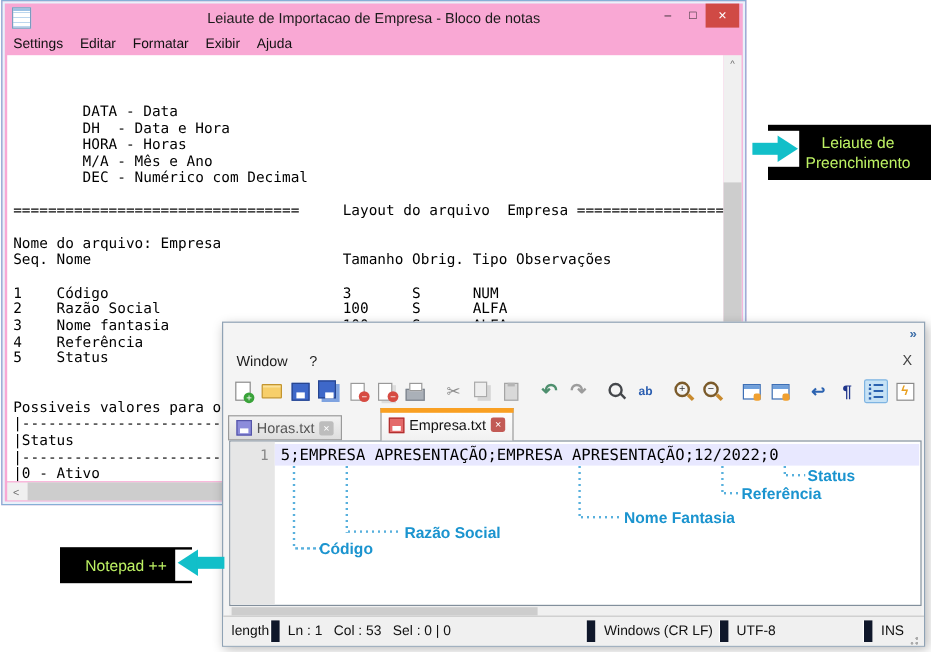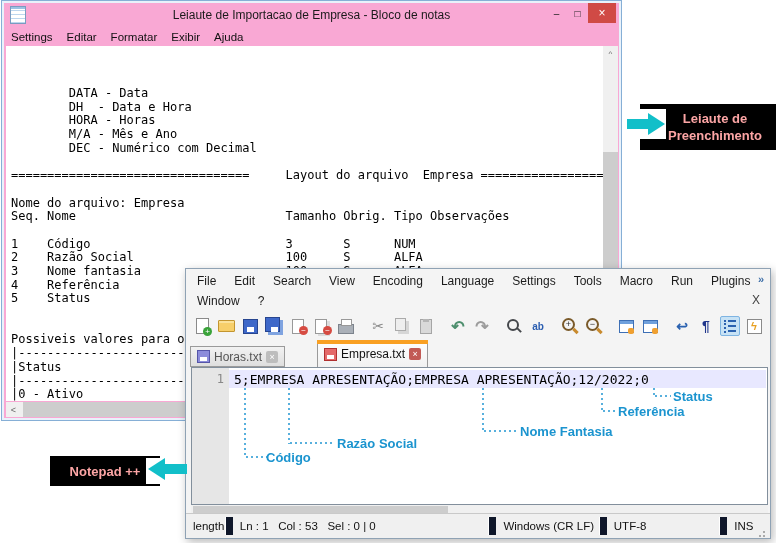--- a/index.html
+++ b/index.html
@@ -153,21 +153,21 @@
         background:radial-gradient(circle at 2px 8px,#AAA 1px,transparent 1.4px),
                    radial-gradient(circle at 6px 8px,#AAA 1px,transparent 1.4px),
                    radial-gradient(circle at 6px 4px,#AAA 1px,transparent 1.4px);}
 
   
   .vdots{position:absolute;width:2px;z-index:30;
          background:repeating-linear-gradient(#58B0DD 0 2px,transparent 2px 5px);}
   .hdots{position:absolute;height:2px;z-index:30;
          background:repeating-linear-gradient(to right,#58B0DD 0 2px,transparent 2px 5px);}
   .field-label{position:absolute;z-index:30;font-size:13px;font-weight:bold;color:#1B94CF;}
-  .badge{position:absolute;background:#000;z-index:40;color:#fca5a5;font-weight:bold;font-size:13px;}
+  .badge{position:absolute;background:#000;z-index:40;color:#bef264;font-weight:normal;font-size:13px;}
   .badge-top{left:640px;top:104px;width:136px;height:46px;text-align:center;padding-top:6px;
              box-sizing:border-box;line-height:17px;padding-left:14px;}
   .badge-bottom{left:50px;top:456px;width:110px;height:30px;display:flex;align-items:center;
                 justify-content:center;}
   .notch{position:absolute;background:#fff;z-index:41;}
   .notch-top{left:640px;top:109px;width:26px;height:30px;}
   .notch-bottom{left:146px;top:458px;width:14px;height:26px;}
   .arrow{position:absolute;z-index:42;}
   .arr-tail{position:absolute;background:#12BFC9;height:10px;}
   .arr-head{position:absolute;width:0;height:0;border-top:11px solid transparent;
@@ -203,34 +203,20 @@
     <div class="arrow" data-name="scroll-up-icon">^</div>
     <div class="thumb" data-name="vertical-scroll-thumb"></div>
   </div>
   <div class="np-hscroll" data-name="notepad-horizontal-scrollbar">
     <div class="arrow" data-name="scroll-left-icon">&lt;</div>
     <div class="thumb" data-name="horizontal-scroll-thumb"></div>
   </div>
 </section>
 
 <section class="npp" data-name="notepadpp-window">
-  <div class="npp-menurow r1" data-name="notepadpp-menubar-row1">
-
-  <span data-name="notepadpp-menu-item">File</span>
-      <span data-name="notepadpp-menu-item">Edit</span>
-      <span data-name="notepadpp-menu-item">Search</span>
-      <span data-name="notepadpp-menu-item">View</span>
-      <span data-name="notepadpp-menu-item">Encoding</span>
-      <span data-name="notepadpp-menu-item">Language</span>
-      <span data-name="notepadpp-menu-item">Settings</span>
-      <span data-name="notepadpp-menu-item">Tools</span>
-      <span data-name="notepadpp-menu-item">Macro</span>
-      <span data-name="notepadpp-menu-item">Run</span>
-      <span data-name="notepadpp-menu-item">Plugins</span>
-    </div>
   <div class="npp-menurow r2" data-name="notepadpp-menubar-row2">
 
   <span data-name="notepadpp-menu-item">Window</span>
       <span data-name="notepadpp-menu-item">?</span>
     </div>
   <div class="npp-menu-close" data-name="menu-close-icon">X</div>
 
   <div class="npp-toolbar" data-name="notepadpp-toolbar">
 
   <span class="tbi new-file-icon" data-name="new-file-icon"></span>

